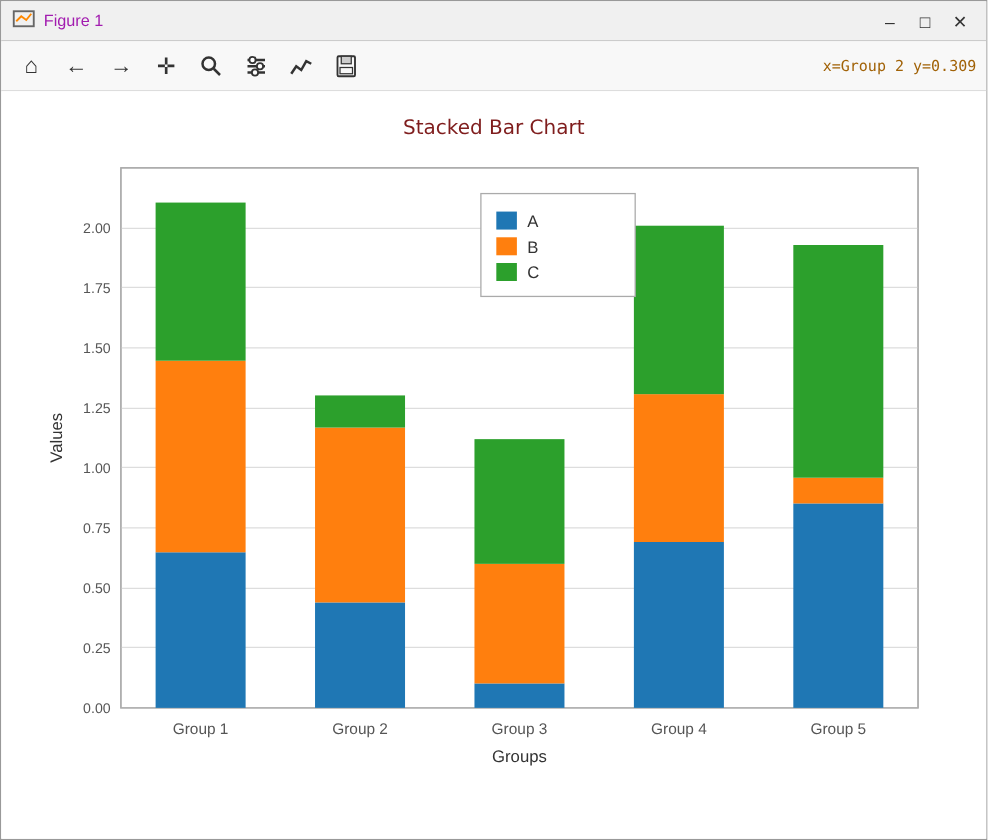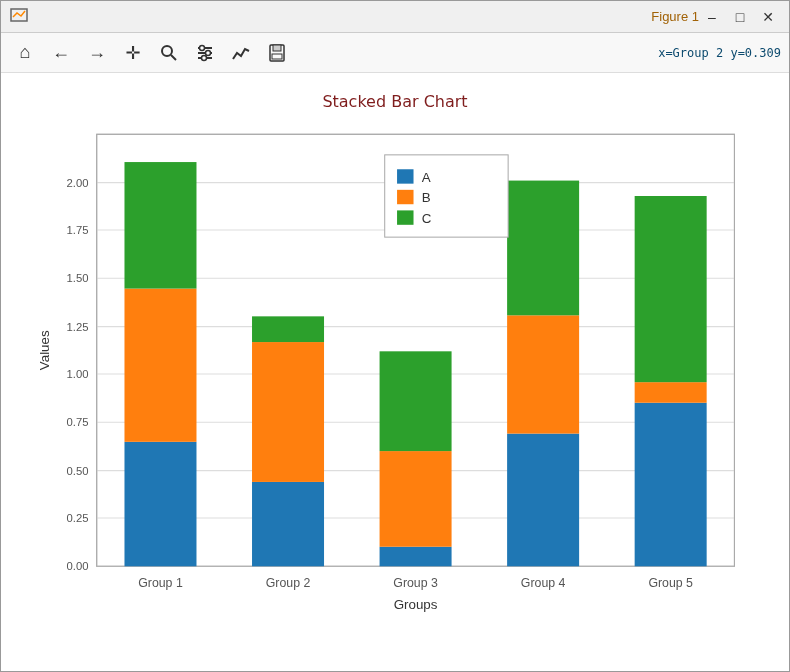--- a/index.html
+++ b/index.html
@@ -11,21 +11,21 @@
     .title-bar {
       background: #f0f0f0;
       height: 32px;
       display: flex;
       align-items: center;
       padding: 0 8px;
       border-bottom: 1px solid #ccc;
       user-select: none;
     }
     .title-bar-icon { width: 20px; height: 20px; margin-right: 6px; }
-    .title-bar-title { font-size: 13px; color: #a16207; flex: 1; text-align: right; }
+    .title-bar-title { font-size: 13px; color: #a21caf; flex: 1; }
     .title-bar-controls { display: flex; gap: 2px; }
     .title-bar-btn {
       width: 26px; height: 20px; border: none; background: #f0f0f0;
       cursor: pointer; font-size: 14px; display: flex; align-items: center;
       justify-content: center; color: #333;
     }
 
     
     .toolbar {
       background: #f8f8f8;
@@ -37,21 +37,21 @@
       gap: 4px;
     }
     .toolbar-btn {
       width: 32px; height: 32px; border: none; background: transparent;
       cursor: pointer; display: flex; align-items: center; justify-content: center;
       border-radius: 3px; font-size: 18px; color: #333;
     }
     .toolbar-status {
       margin-left: auto;
       font-size: 12px;
-      color: #0c4a6e;
+      color: #a16207;
       font-family: monospace;
     }
 
     
     .chart-area {
       flex: 1;
       background: #fff;
       display: flex;
       align-items: center;
       justify-content: center;

